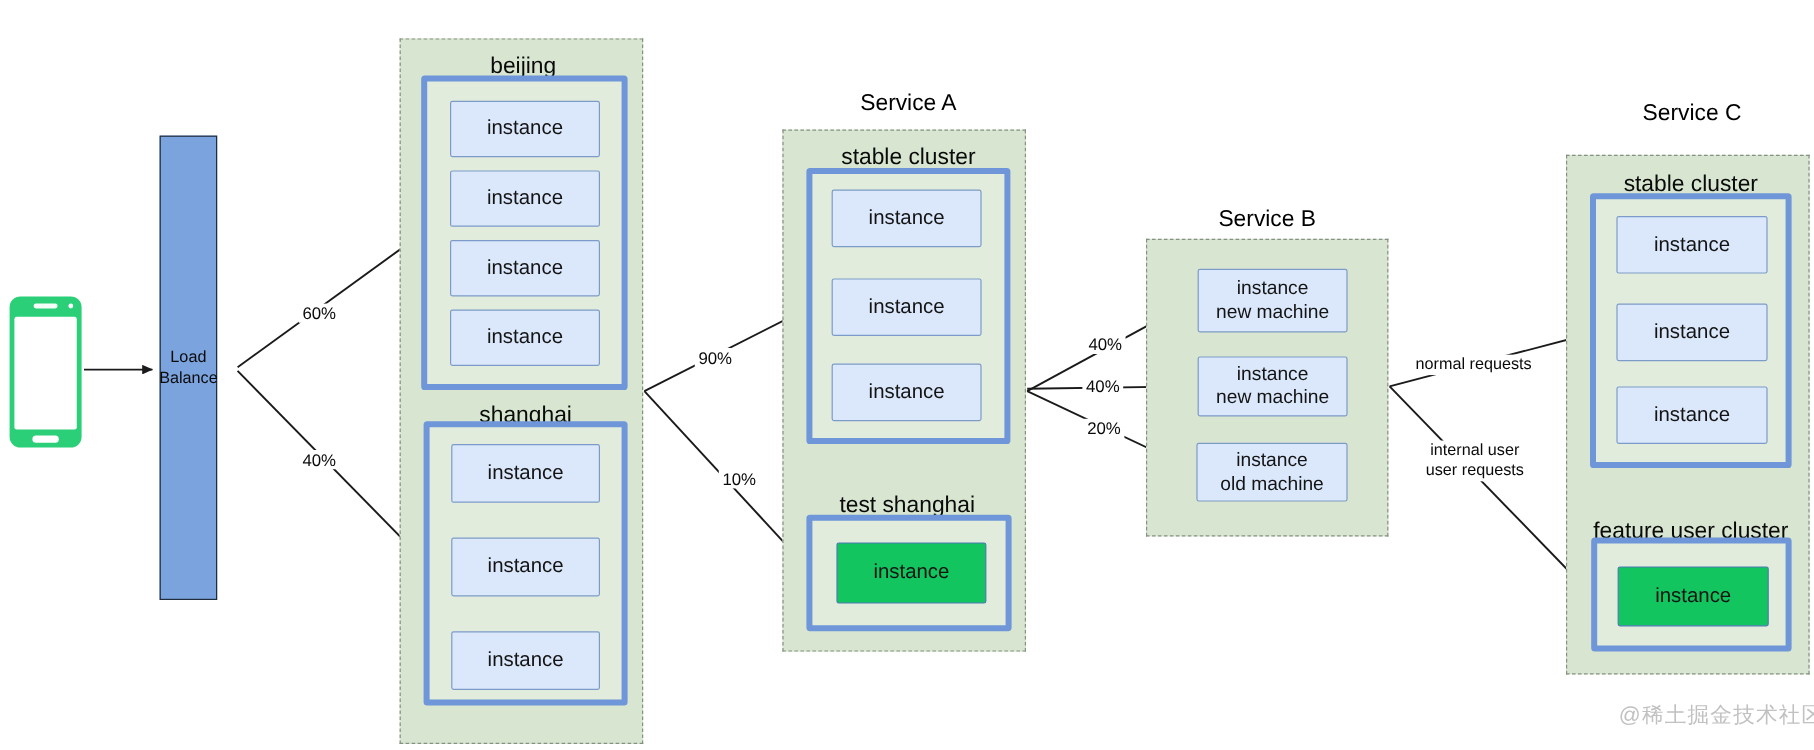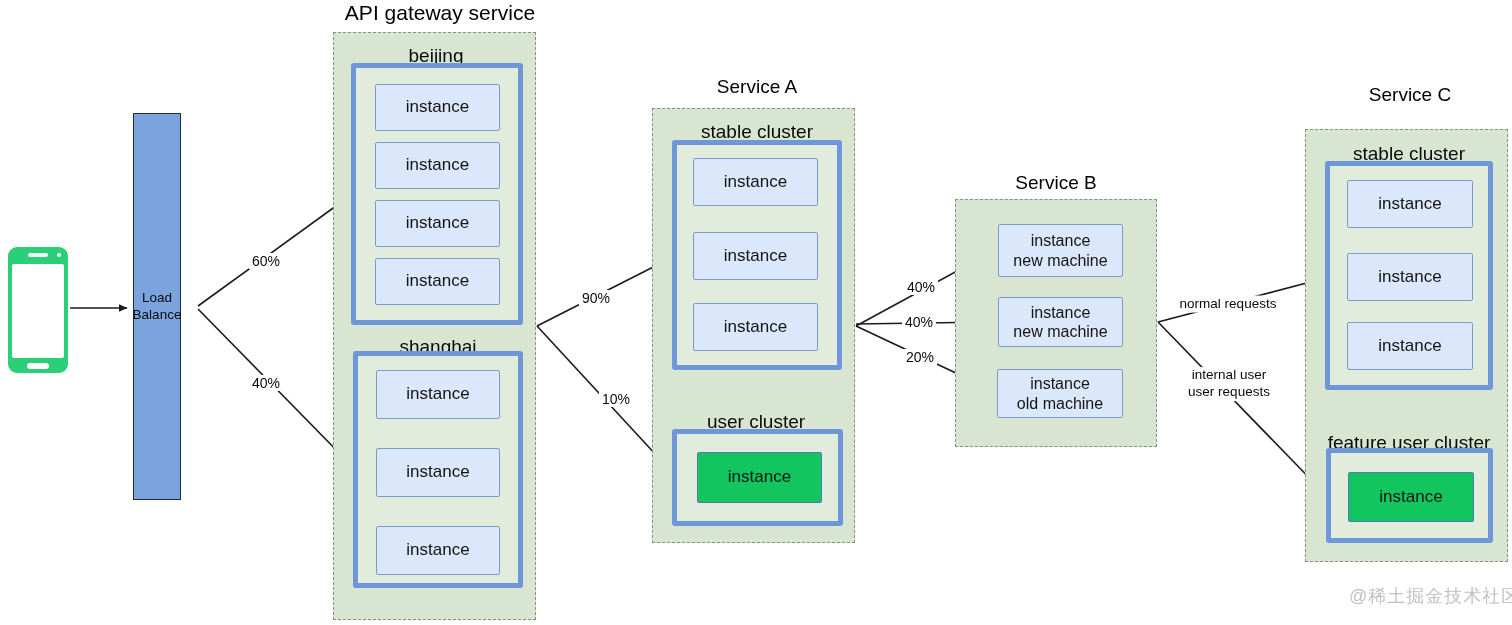--- a/index.html
+++ b/index.html
@@ -79,42 +79,41 @@
     <div class="speaker"></div>
     <div class="cam"></div>
     <div class="screen"></div>
     <div class="home"></div>
   </div>
 
   <div id="lb-box">
     <span>Load Balance</span>
   </div>
 
-  <div class="node-title big-title" style="left:440px;top:1px;">API gateway service</div>
   <div class="container-dashed" style="left:333px;top:32px;width:203px;height:588px;"></div>
   <div class="cluster-label" style="left:436px;top:45px;">beijing</div>
   <div class="cluster" style="left:351px;top:63px;width:172px;height:262px;"></div>
   <div class="instance" style="left:375px;top:84px;width:125px;height:47px;">instance</div>
   <div class="instance" style="left:375px;top:142px;width:125px;height:47px;">instance</div>
   <div class="instance" style="left:375px;top:200px;width:125px;height:47px;">instance</div>
   <div class="instance" style="left:375px;top:258px;width:125px;height:47px;">instance</div>
   <div class="cluster-label" style="left:438px;top:336px;">shanghai</div>
   <div class="cluster" style="left:353px;top:351px;width:170px;height:237px;"></div>
   <div class="instance" style="left:376px;top:370px;width:124px;height:49px;">instance</div>
   <div class="instance" style="left:376px;top:448px;width:124px;height:49px;">instance</div>
   <div class="instance" style="left:376px;top:526px;width:124px;height:49px;">instance</div>
 
   <div class="node-title" style="left:757px;top:76px;">Service A</div>
   <div class="container-dashed" style="left:652px;top:108px;width:203px;height:435px;"></div>
   <div class="cluster-label" style="left:757px;top:121px;">stable cluster</div>
   <div class="cluster" style="left:672px;top:140px;width:170px;height:230px;"></div>
   <div class="instance" style="left:693px;top:158px;width:125px;height:48px;">instance</div>
   <div class="instance" style="left:693px;top:232px;width:125px;height:48px;">instance</div>
   <div class="instance" style="left:693px;top:303px;width:125px;height:48px;">instance</div>
-  <div class="cluster-label" style="left:756px;top:411px;">user cluster</div>
+  <div class="cluster-label" style="left:756px;top:411px;">test shanghai</div>
   <div class="cluster" style="left:672px;top:429px;width:171px;height:97px;"></div>
   <div class="instance green" style="left:697px;top:452px;width:125px;height:51px;">instance</div>
 
   <div class="node-title" style="left:1056px;top:172px;">Service B</div>
   <div class="container-dashed" style="left:955px;top:199px;width:202px;height:248px;"></div>
   <div class="instance" style="left:998px;top:224px;width:125px;height:53px;">
     <div class="two-line">
       <div>instance</div>
       <div>new machine</div>
     </div>

